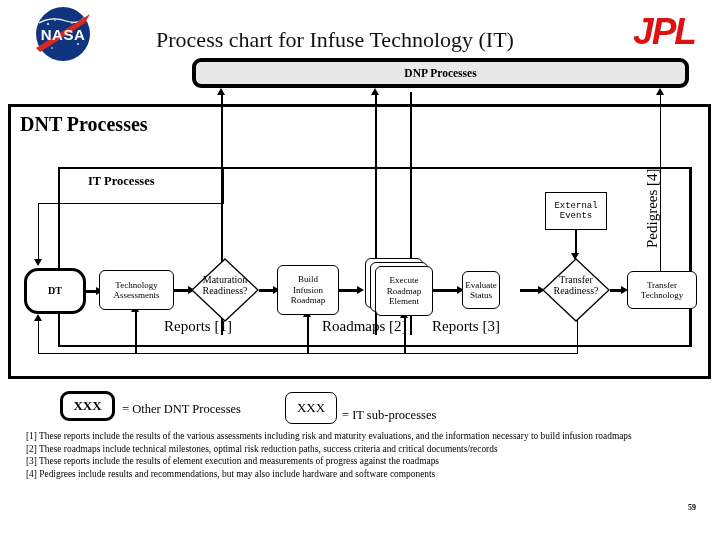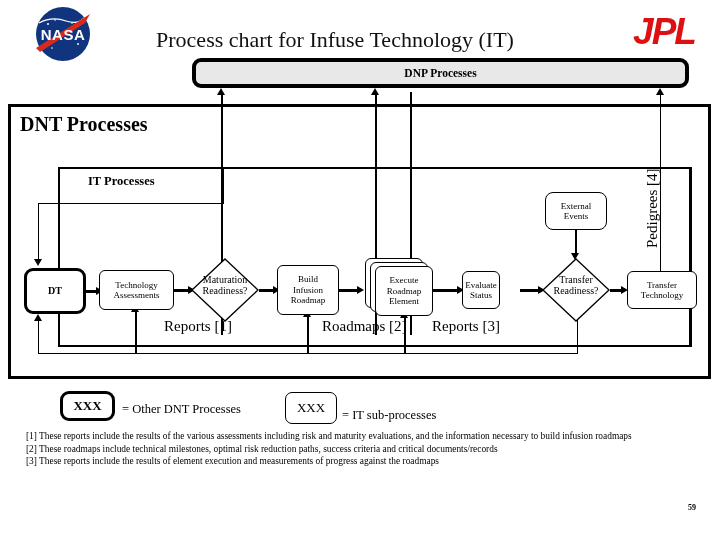--- a/index.html
+++ b/index.html
@@ -57,22 +57,22 @@
   .mask{position:absolute;background:#fff;}
 
   
   .node{
     position:absolute;box-sizing:border-box;background:#fff;
     display:flex;align-items:center;justify-content:center;text-align:center;
     font-size:9px;line-height:10.5px;color:#000;
     font-family:"Liberation Serif", serif;
     border:1.3px solid #000;border-radius:6px;z-index:6;
   }
-  .node.thick{border:3px solid #000;border-radius:9px;font-weight:bold;font-size:10px;}
-  .node.square{border-radius:8px;}
+  .node.thick{border:3px solid #000;border-radius:14px;font-weight:bold;font-size:10px;}
+  .node.square{border-radius:0;font-family:Liberation Mono, monospace;}
   .stack-bg{
     position:absolute;box-sizing:border-box;background:#fff;
     border:1.3px solid #000;border-radius:6px;z-index:4;
   }
 
   
   .diamond{position:absolute;z-index:6;}
   .diamond svg{display:block;}
   .dlabel{
     position:absolute;z-index:7;text-align:center;
@@ -285,17 +285,18 @@
 
   <div class="legend-box thin" style="left:285px;top:392px;width:52px;height:32px;">
     <span>XXX</span>
   </div>
   <div class="legend-text" style="left:342px;top:408px;">= IT sub-processes</div>
 
   <div class="footnotes">
     <div class="fn">[1] These reports include the results of the various assessments including risk and maturity evaluations, and the information necessary to build infusion roadmaps</div>
     <div class="fn">[2] These roadmaps include technical milestones, optimal risk reduction paths, success criteria and critical documents/records</div>
     <div class="fn">[3] These reports include the results of element execution and measurements of progress against the roadmaps</div>
+    <div class="fn">[4] Pedigrees include results and recommendations, but may also include hardware and software components</div>
   </div>
 
   <div class="pageno">59</div>
 
 </div>
 
 </body></html>

